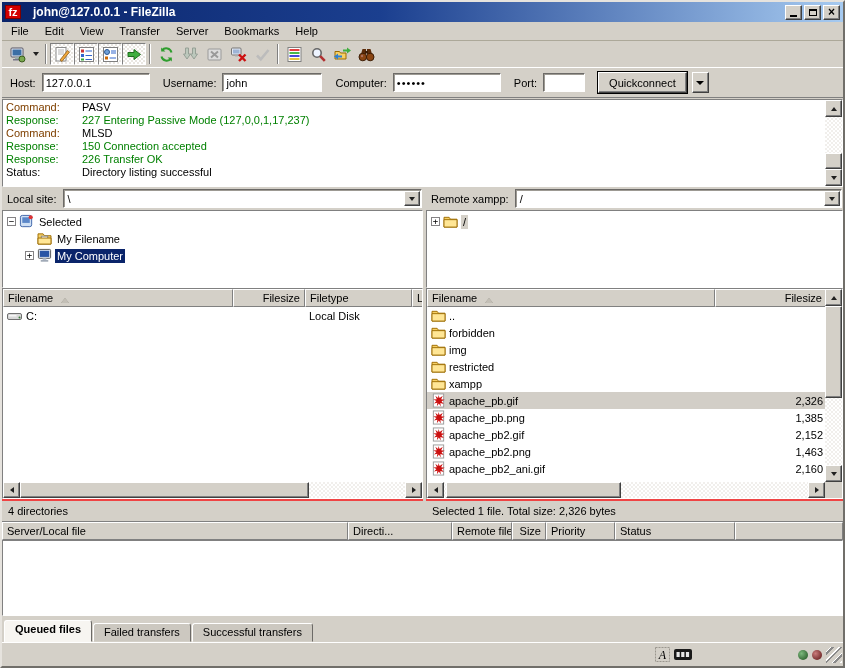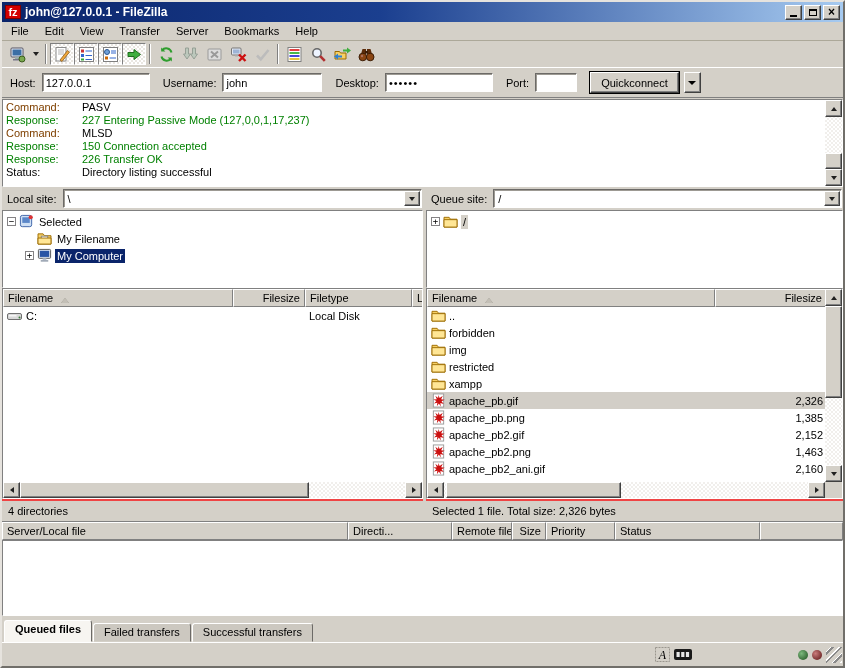--- a/index.html
+++ b/index.html
@@ -1,21 +1,21 @@
 <!DOCTYPE html>
 <html><head>
 <meta charset="utf-8">
 <style>
   * { margin:0; padding:0; box-sizing:border-box; }
   html,body { width:845px; height:668px; background:#808080; }
   body { font:11px "Liberation Sans", sans-serif; color:#000; }
   .window { width:845px; height:668px; background:#d4d0c8; border:2px solid; border-color:#e6e3de #716f6a #716f6a #e6e3de; display:flex; flex-direction:column; overflow:hidden; }
 
   
-  .titlebar { height:20px; flex:none; background:linear-gradient(90deg,#0a246a 0%,#1b3f8f 45%,#a6caf0 100%); display:flex; align-items:center; padding:0 3px; gap:4px; }
+  .titlebar { height:20px; flex:none; background:linear-gradient(90deg,#0a246a 0%,#1b3f8f 45%,#a6caf0 100%); display:flex; align-items:center; padding:0 3px; gap:12px; }
   .title-text { color:#fff; font-weight:bold; font-size:12px; flex:1; white-space:nowrap; }
   .app-icon svg { display:block; }
   .win-controls { display:flex; gap:2px; }
   .winbtn { width:17px; height:15px; background:#d4d0c8; border:1px solid; border-color:#fff #404040 #404040 #fff; box-shadow:inset -1px -1px 0 #808080; display:grid; place-items:center; cursor:default; padding:0; }
   .glyph-min { width:7px; height:2px; background:#000; margin-top:7px; }
   .glyph-max { width:8px; height:7px; border:1px solid #000; border-top:2px solid #000; }
   .glyph-close { font:bold 12px/10px "Liberation Sans",sans-serif; }
 
   
   .menubar { height:19px; flex:none; display:flex; align-items:center; padding-left:1px; border-bottom:1px solid #aca899; }
@@ -319,21 +319,21 @@
           </svg>
         </span>
       </button>
     </div>
 
   <div class="quickbar">
     <span class="qlabel">Host:</span>
     <input class="field f-host" value="127.0.0.1" style="">
     <span class="qlabel">Username:</span>
     <input class="field f-user" value="john" style="">
-    <span class="qlabel">Desktop:</span>
+    <span class="qlabel">Computer:</span>
     <input class="field f-pass" value="••••••" style="">
     <span class="qlabel">Port:</span>
     <input class="field f-port" value="" style="">
     <button class="qc-btn">Quickconnect</button>
     <button class="qc-dd">
         <span class="arr down"></span>
       </button>
   </div>
 
   <div class="logpane">
@@ -420,21 +420,21 @@
                 <rect x="4" y="13" width="8" height="1.5" fill="#8d99a8"></rect>
               </svg>
             </span>
             <span class="tree-label sel-blue">My Computer</span>
           </div>
         </div>
     </div>
     <div class="vsplit"></div>
     <div class="panel p-right">
       <div class="site-row">
-        <span class="site-label">Queue site:</span>
+        <span class="site-label">Remote xampp:</span>
         <div class="combo">
           <span class="combo-val">/</span>
           <button class="combo-btn">
               <span class="arr3 down"></span>
             </button>
         </div>
       </div>
       <div class="treebody" id="remotetree">
           <div class="tree-row" style="padding-left: 2px;">
             <span class="expander">+</span>
@@ -714,21 +714,21 @@
       </div>
       <div class="hcell" style="width: 60px;">
         <span>Remote file</span>
       </div>
       <div class="hcell right" style="width: 34px;">
         <span>Size</span>
       </div>
       <div class="hcell" style="width: 69px;">
         <span>Priority</span>
       </div>
-      <div class="hcell" style="width: 145px;">
+      <div class="hcell" style="width: 120px;">
         <span>Status</span>
       </div>
       <div class="hcell fill"></div>
     </div>
   <div class="queue-body"></div>
 
   <div class="tabsbar" id="tabsbar">
       <span class="tab active">Queued files</span>
       <span class="tab">Failed transfers</span>
       <span class="tab">Successful transfers</span>

